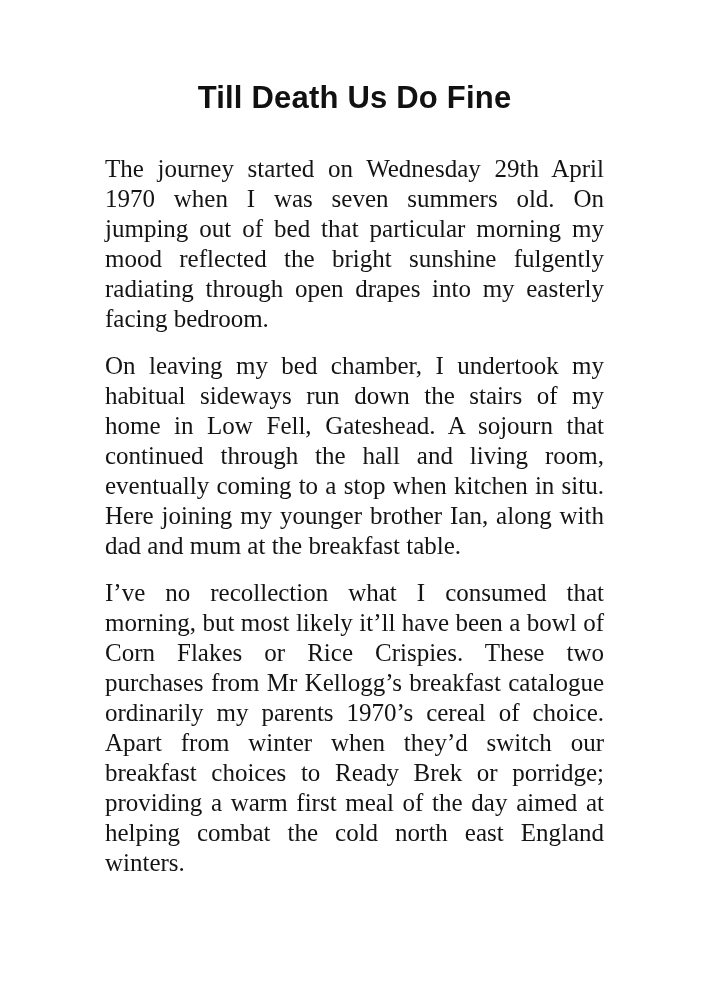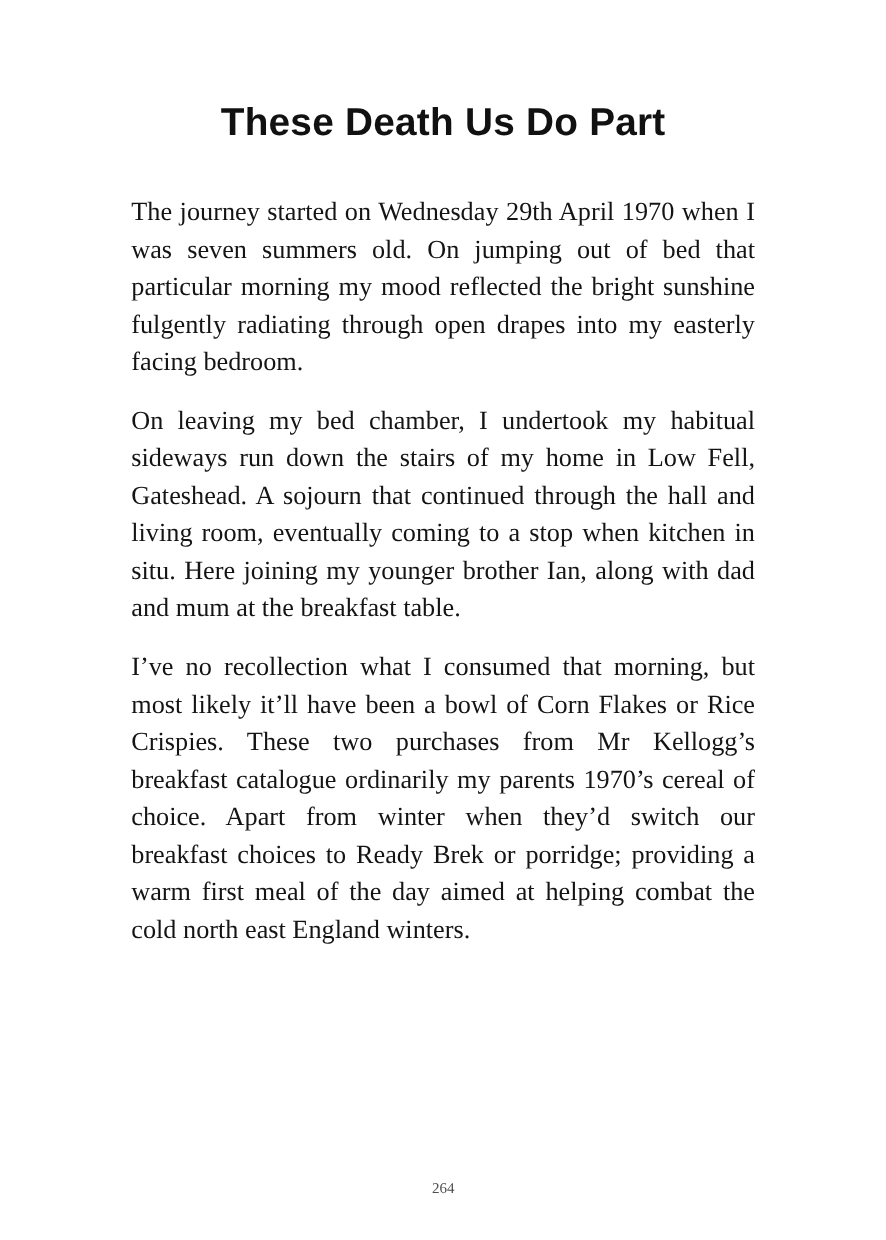--- a/index.html
+++ b/index.html
@@ -28,21 +28,21 @@
     font-family: "Liberation Sans", sans-serif;
     font-weight: 700;
     font-size: 31px;
     letter-spacing: 0.2px;
     text-align: center;
     color: #111111;
     margin-bottom: 38px;
   }
 
   .body-text p {
-    font-size: 21px;
+    font-size: 25px;
     line-height: 30px;
     text-align: justify;
     text-justify: inter-word;
     margin-bottom: 17px;
     color: #141414;
   }
 
   .body-text p:last-child {
     margin-bottom: 0;
   }
@@ -56,23 +56,22 @@
     font-family: "Liberation Serif", serif;
     font-size: 12px;
     color: #4d4d4d;
   }
 </style>
 </head>
 <body>
 
 <div class="page">
 
-  <h1 class="title">These Death Us Do Part</h1>
+  <h1 class="title">Till Death Us Do Fine</h1>
 
   <div class="body-text">
     <p>The journey started on Wednesday 29th April 1970 when I was seven summers old. On jumping out of bed that particular morning my mood reflected the bright sunshine fulgently radiating through open drapes into my easterly facing bedroom.</p>
     <p>On leaving my bed chamber, I undertook my habitual sideways run down the stairs of my home in Low Fell, Gateshead. A sojourn that continued through the hall and living room, eventually coming to a stop when kitchen in situ. Here joining my younger brother Ian, along with dad and mum at the breakfast table.</p>
     <p>I’ve no recollection what I consumed that morning, but most likely it’ll have been a bowl of Corn Flakes or Rice Crispies. These two purchases from Mr Kellogg’s breakfast catalogue ordinarily my parents 1970’s cereal of choice. Apart from winter when they’d switch our breakfast choices to Ready Brek or porridge; providing a warm first meal of the day aimed at helping combat the cold north east England winters.</p>
   </div>
 
-  <div class="page-number">264</div>
 
 </div>
 
 </body></html>

